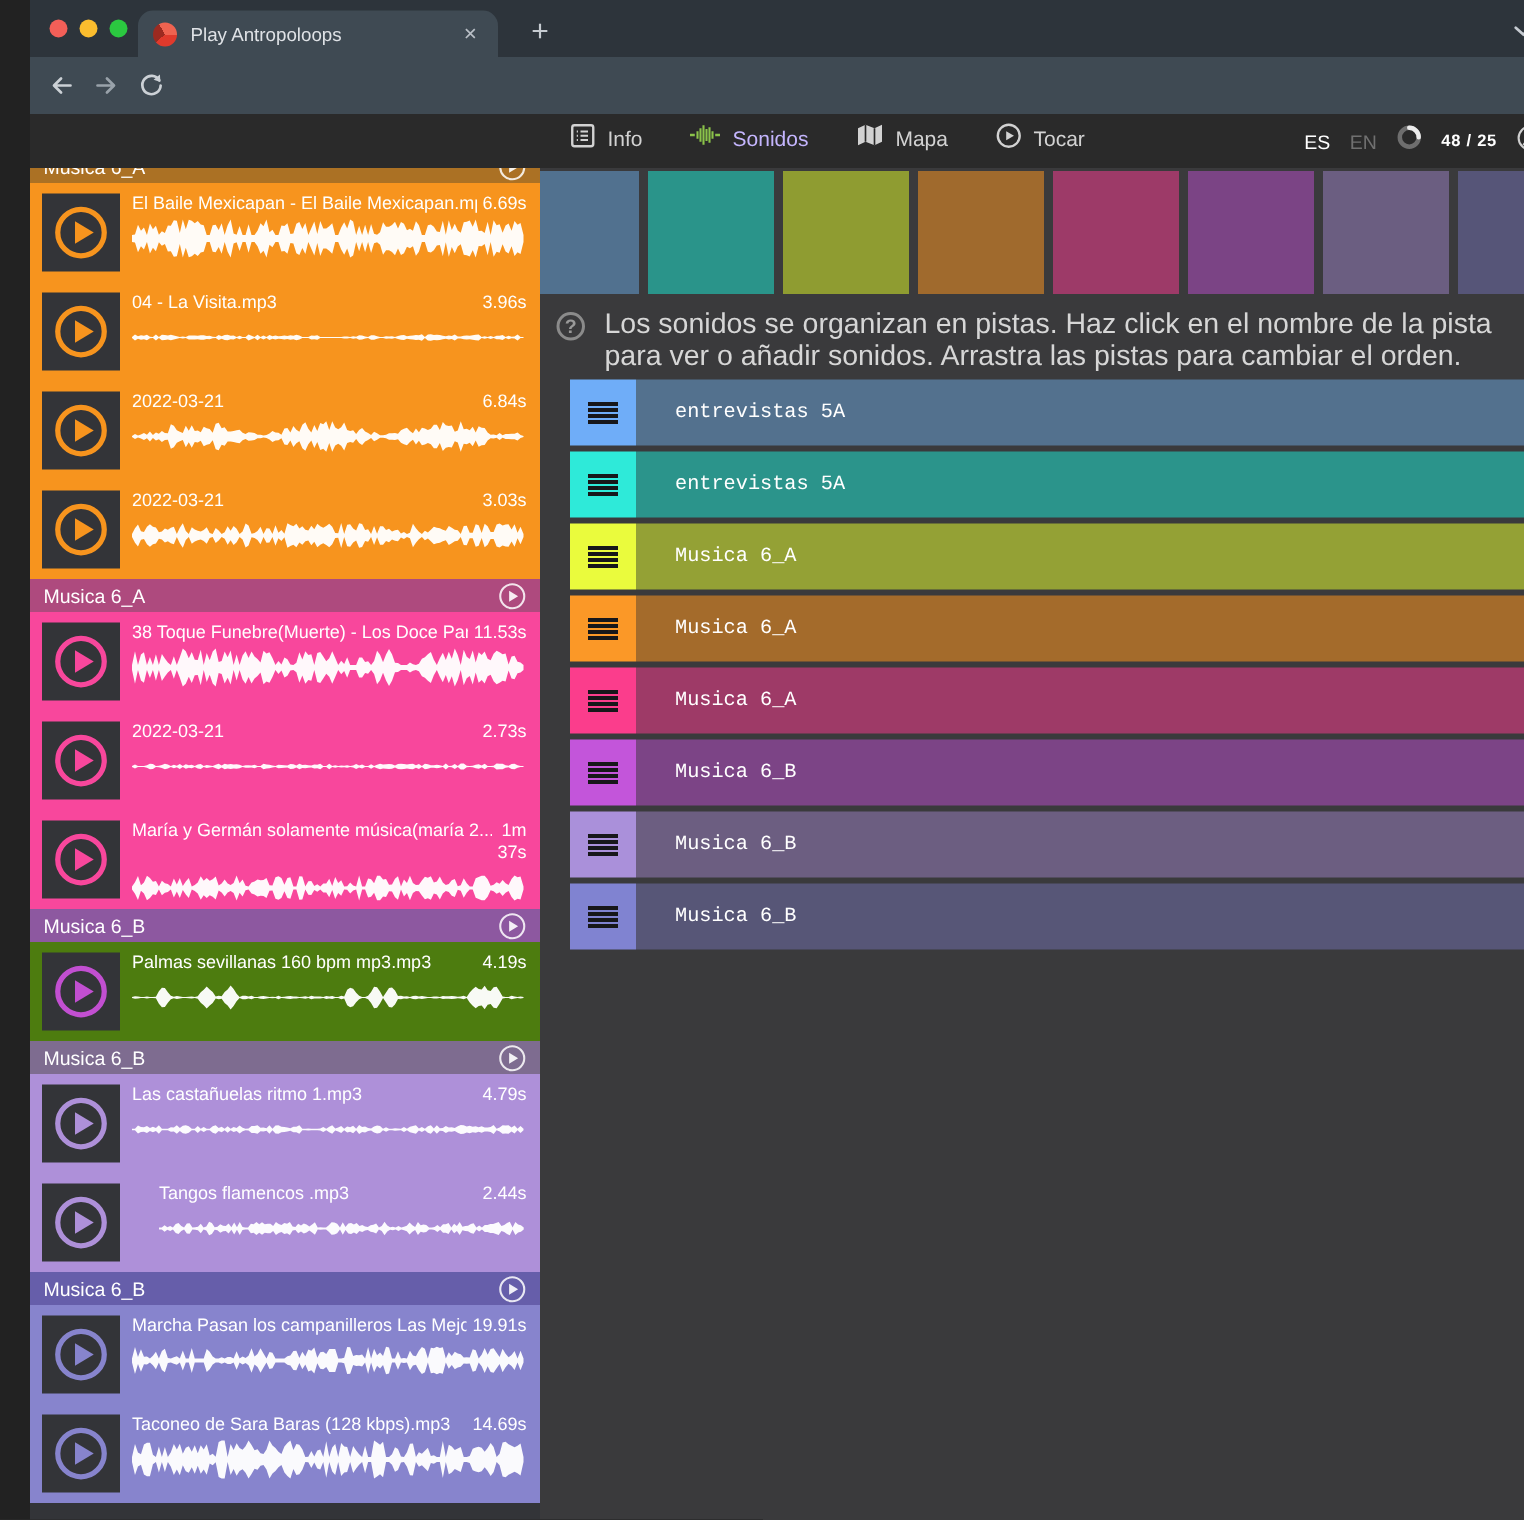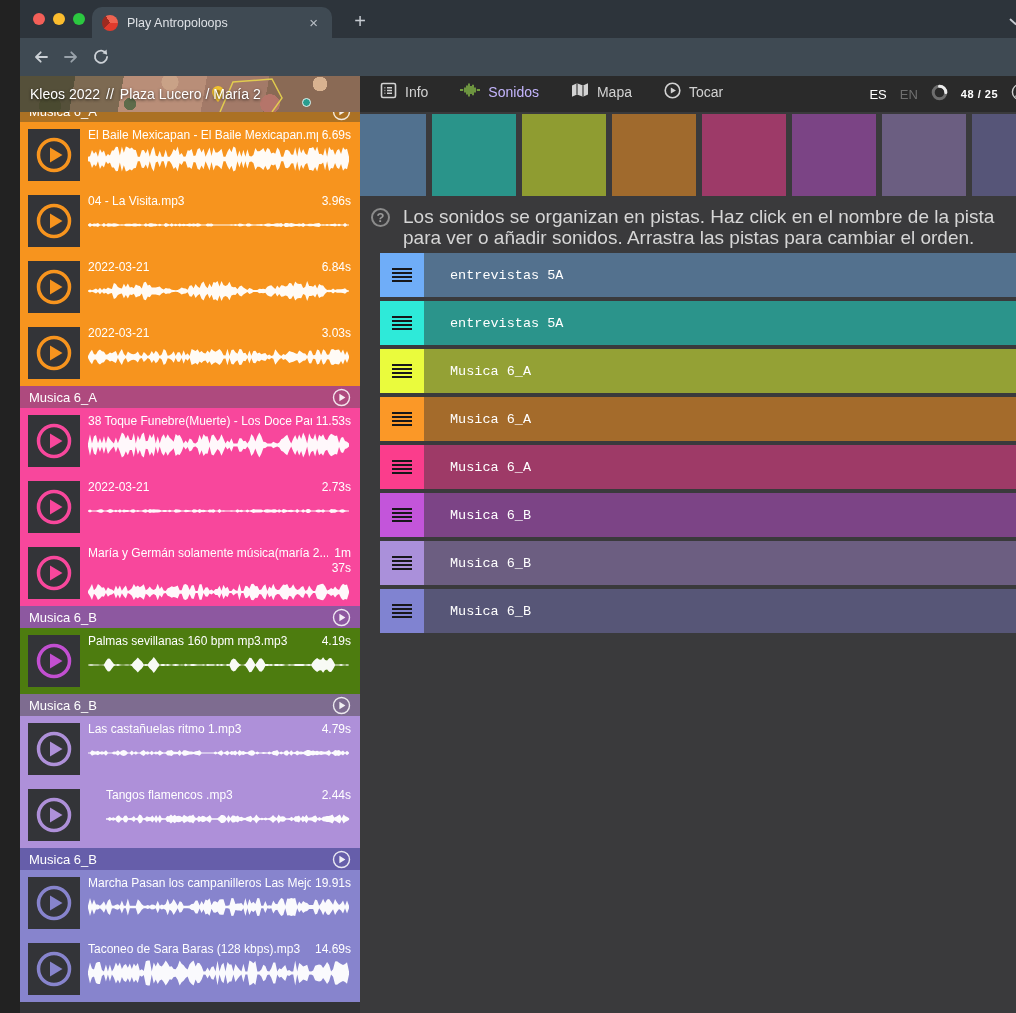--- a/index.html
+++ b/index.html
@@ -169,35 +169,20 @@
         <svg width="16" height="16" viewBox="0 0 16 16">
             <circle cx="8" cy="5.4" r="3" fill="#dde0e3"></circle>
             <path d="M2.5 14a5.5 5.5 0 0 1 11 0z" fill="#dde0e3"></path>
           </svg>
       </span>
       <span class="kebab">⋮</span>
     </div>
   </div>
 
   <div class="appheader">
-    <div class="map-crumb">
-      <svg class="map-line" width="340" height="36">
-          <polyline points="200,36 213,6 252,3 262,22 252,36" fill="none" stroke="#e8d44d" stroke-width="1.5" opacity="0.9"></polyline>
-        </svg>
-      <span class="map-pin">
-        <svg width="12" height="16" viewBox="0 0 12 16">
-            <path d="M6 0a6 6 0 0 1 6 6c0 4-6 10-6 10S0 10 0 6a6 6 0 0 1 6-6z" fill="#f2c230"></path>
-            <circle cx="6" cy="6" r="2.2" fill="#b5891c"></circle>
-          </svg>
-      </span>
-      <span class="map-dot"></span>
-      <div class="crumb-text">
-        <span>Kleos 2022</span><span class="crumb-sep">//</span><span>Plaza Lucero / María 2</span>
-      </div>
-    </div>
     <div class="appnav">
       <div class="appnav-item">
         <span>
           <svg width="17" height="17" viewBox="0 0 17 17">
               <rect x="1.5" y="1.5" width="14" height="14" rx="1.5" fill="none" stroke="#d2d2d2" stroke-width="1.6"></rect>
               <path d="M7 5.7h5M7 8.5h5M7 11.3h5" stroke="#d2d2d2" stroke-width="1.4"></path>
               <path d="M4.5 5.7h.8M4.5 8.5h.8M4.5 11.3h.8" stroke="#d2d2d2" stroke-width="1.4"></path>
             </svg>
         </span>
         <span>Info</span>

